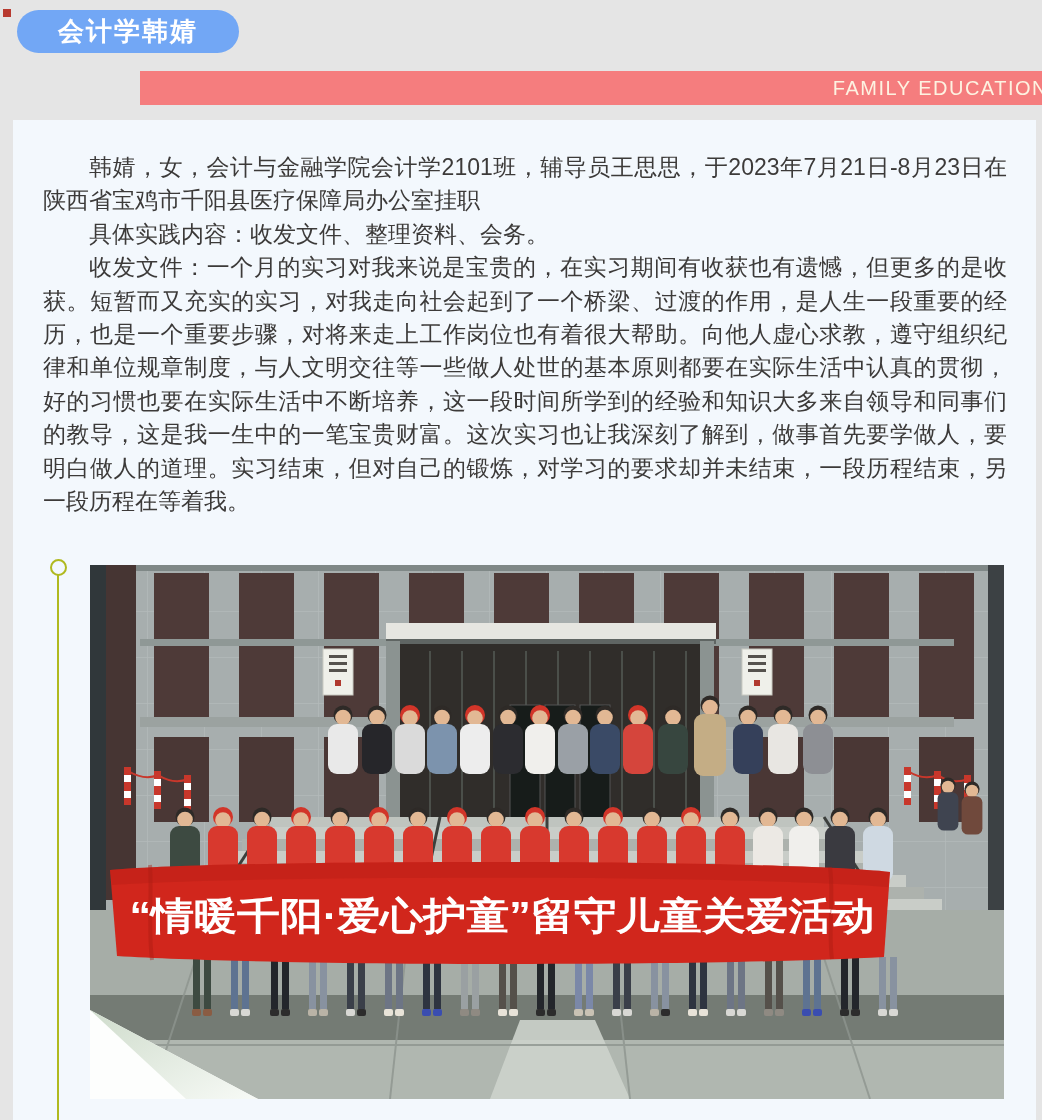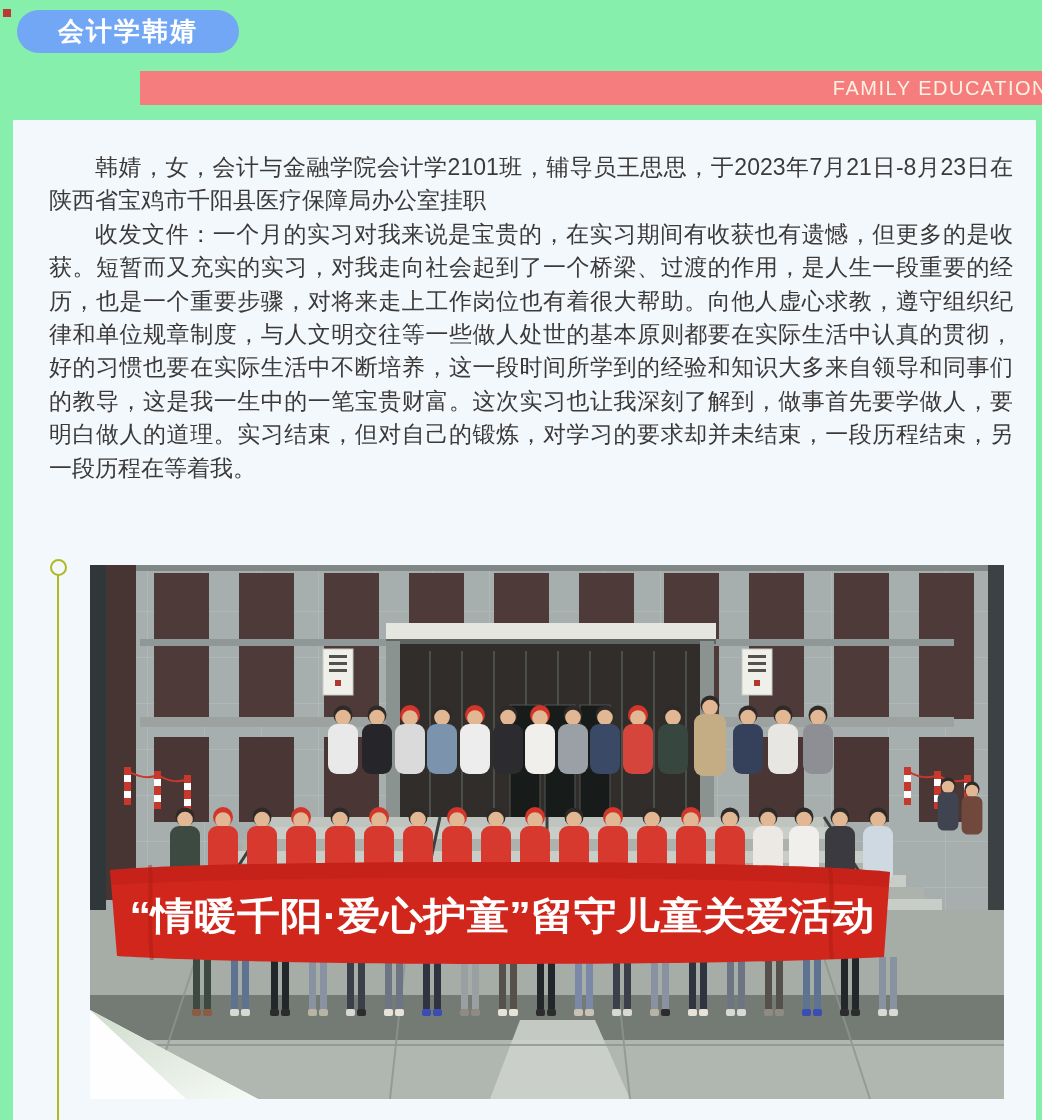--- a/index.html
+++ b/index.html
@@ -1,26 +1,26 @@
 <!DOCTYPE html>
 <html><head>
 <meta charset="utf-8">
 <style>
   html,body{margin:0;padding:0;background:#ffffff;}
-  .page{position:relative;width:1042px;height:1120px;background:#86efac;overflow:hidden;
+  .page{position:relative;width:1042px;height:1120px;background:#e5e5e5;overflow:hidden;
         font-family:"Liberation Sans","DejaVu Sans",sans-serif;}
   .corner-mark{position:absolute;left:3px;top:9px;width:8px;height:8px;background:#b83a30;}
   .title-pill{position:absolute;left:17px;top:10px;width:222px;height:43px;background:#72a7f5;
         border-radius:24px;display:flex;align-items:center;justify-content:center;}
   .title-pill span{color:#ffffff;font-size:26px;font-weight:bold;letter-spacing:2px;}
   .edu-banner{position:absolute;left:112px;top:71px;width:924px;height:34px;background:#f57d7e;
         display:flex;align-items:center;justify-content:flex-end;padding-right:0;box-sizing:border-box;margin-left:28px;}
   .edu-banner span{color:#fdf2e1;font-size:20px;letter-spacing:1.5px;margin-right:16px;}
   .card{position:absolute;left:13px;top:120px;width:1023px;height:1000px;background:#f3f8fd;}
-  .article{position:absolute;left:49px;top:151px;width:964px;color:#3c3a39;font-size:23px;
+  .article{position:absolute;left:43px;top:151px;width:964px;color:#3c3a39;font-size:23px;
         line-height:33.4px;text-align:justify;}
   .article p{margin:0;text-indent:2em;}
   .deco-circle{position:absolute;left:50px;top:559px;width:13px;height:13px;border:2px solid #b0b91f;
         border-radius:50%;background:transparent;}
   .deco-line{position:absolute;left:57px;top:574px;width:2px;height:546px;background:#b0b91f;}
   .photo{position:absolute;left:90px;top:565px;width:914px;height:534px;display:block;}
 </style>
 </head>
 <body>
 
@@ -33,20 +33,21 @@
   </div>
 
   <div class="edu-banner">
     <span>FAMILY EDUCATION</span>
   </div>
 
   <div class="card"></div>
 
   <div class="article">
     <p>韩婧，女，会计与金融学院会计学2101班，辅导员王思思，于2023年7月21日-8月23日在陕西省宝鸡市千阳县医疗保障局办公室挂职</p>
+    <p>具体实践内容：收发文件、整理资料、会务。</p>
     <p>收发文件：一个月的实习对我来说是宝贵的，在实习期间有收获也有遗憾，但更多的是收获。短暂而又充实的实习，对我走向社会起到了一个桥梁、过渡的作用，是人生一段重要的经历，也是一个重要步骤，对将来走上工作岗位也有着很大帮助。向他人虚心求教，遵守组织纪律和单位规章制度，与人文明交往等一些做人处世的基本原则都要在实际生活中认真的贯彻，好的习惯也要在实际生活中不断培养，这一段时间所学到的经验和知识大多来自领导和同事们的教导，这是我一生中的一笔宝贵财富。这次实习也让我深刻了解到，做事首先要学做人，要明白做人的道理。实习结束，但对自己的锻炼，对学习的要求却并未结束，一段历程结束，另一段历程在等着我。</p>
   </div>
 
   <div class="deco-circle"></div>
   <div class="deco-line"></div>
 
   <svg class="photo" viewBox="0 0 914 534">
     <defs>
       <g id="hd">
           <circle r="9.5" fill="#2e2a27"></circle>

